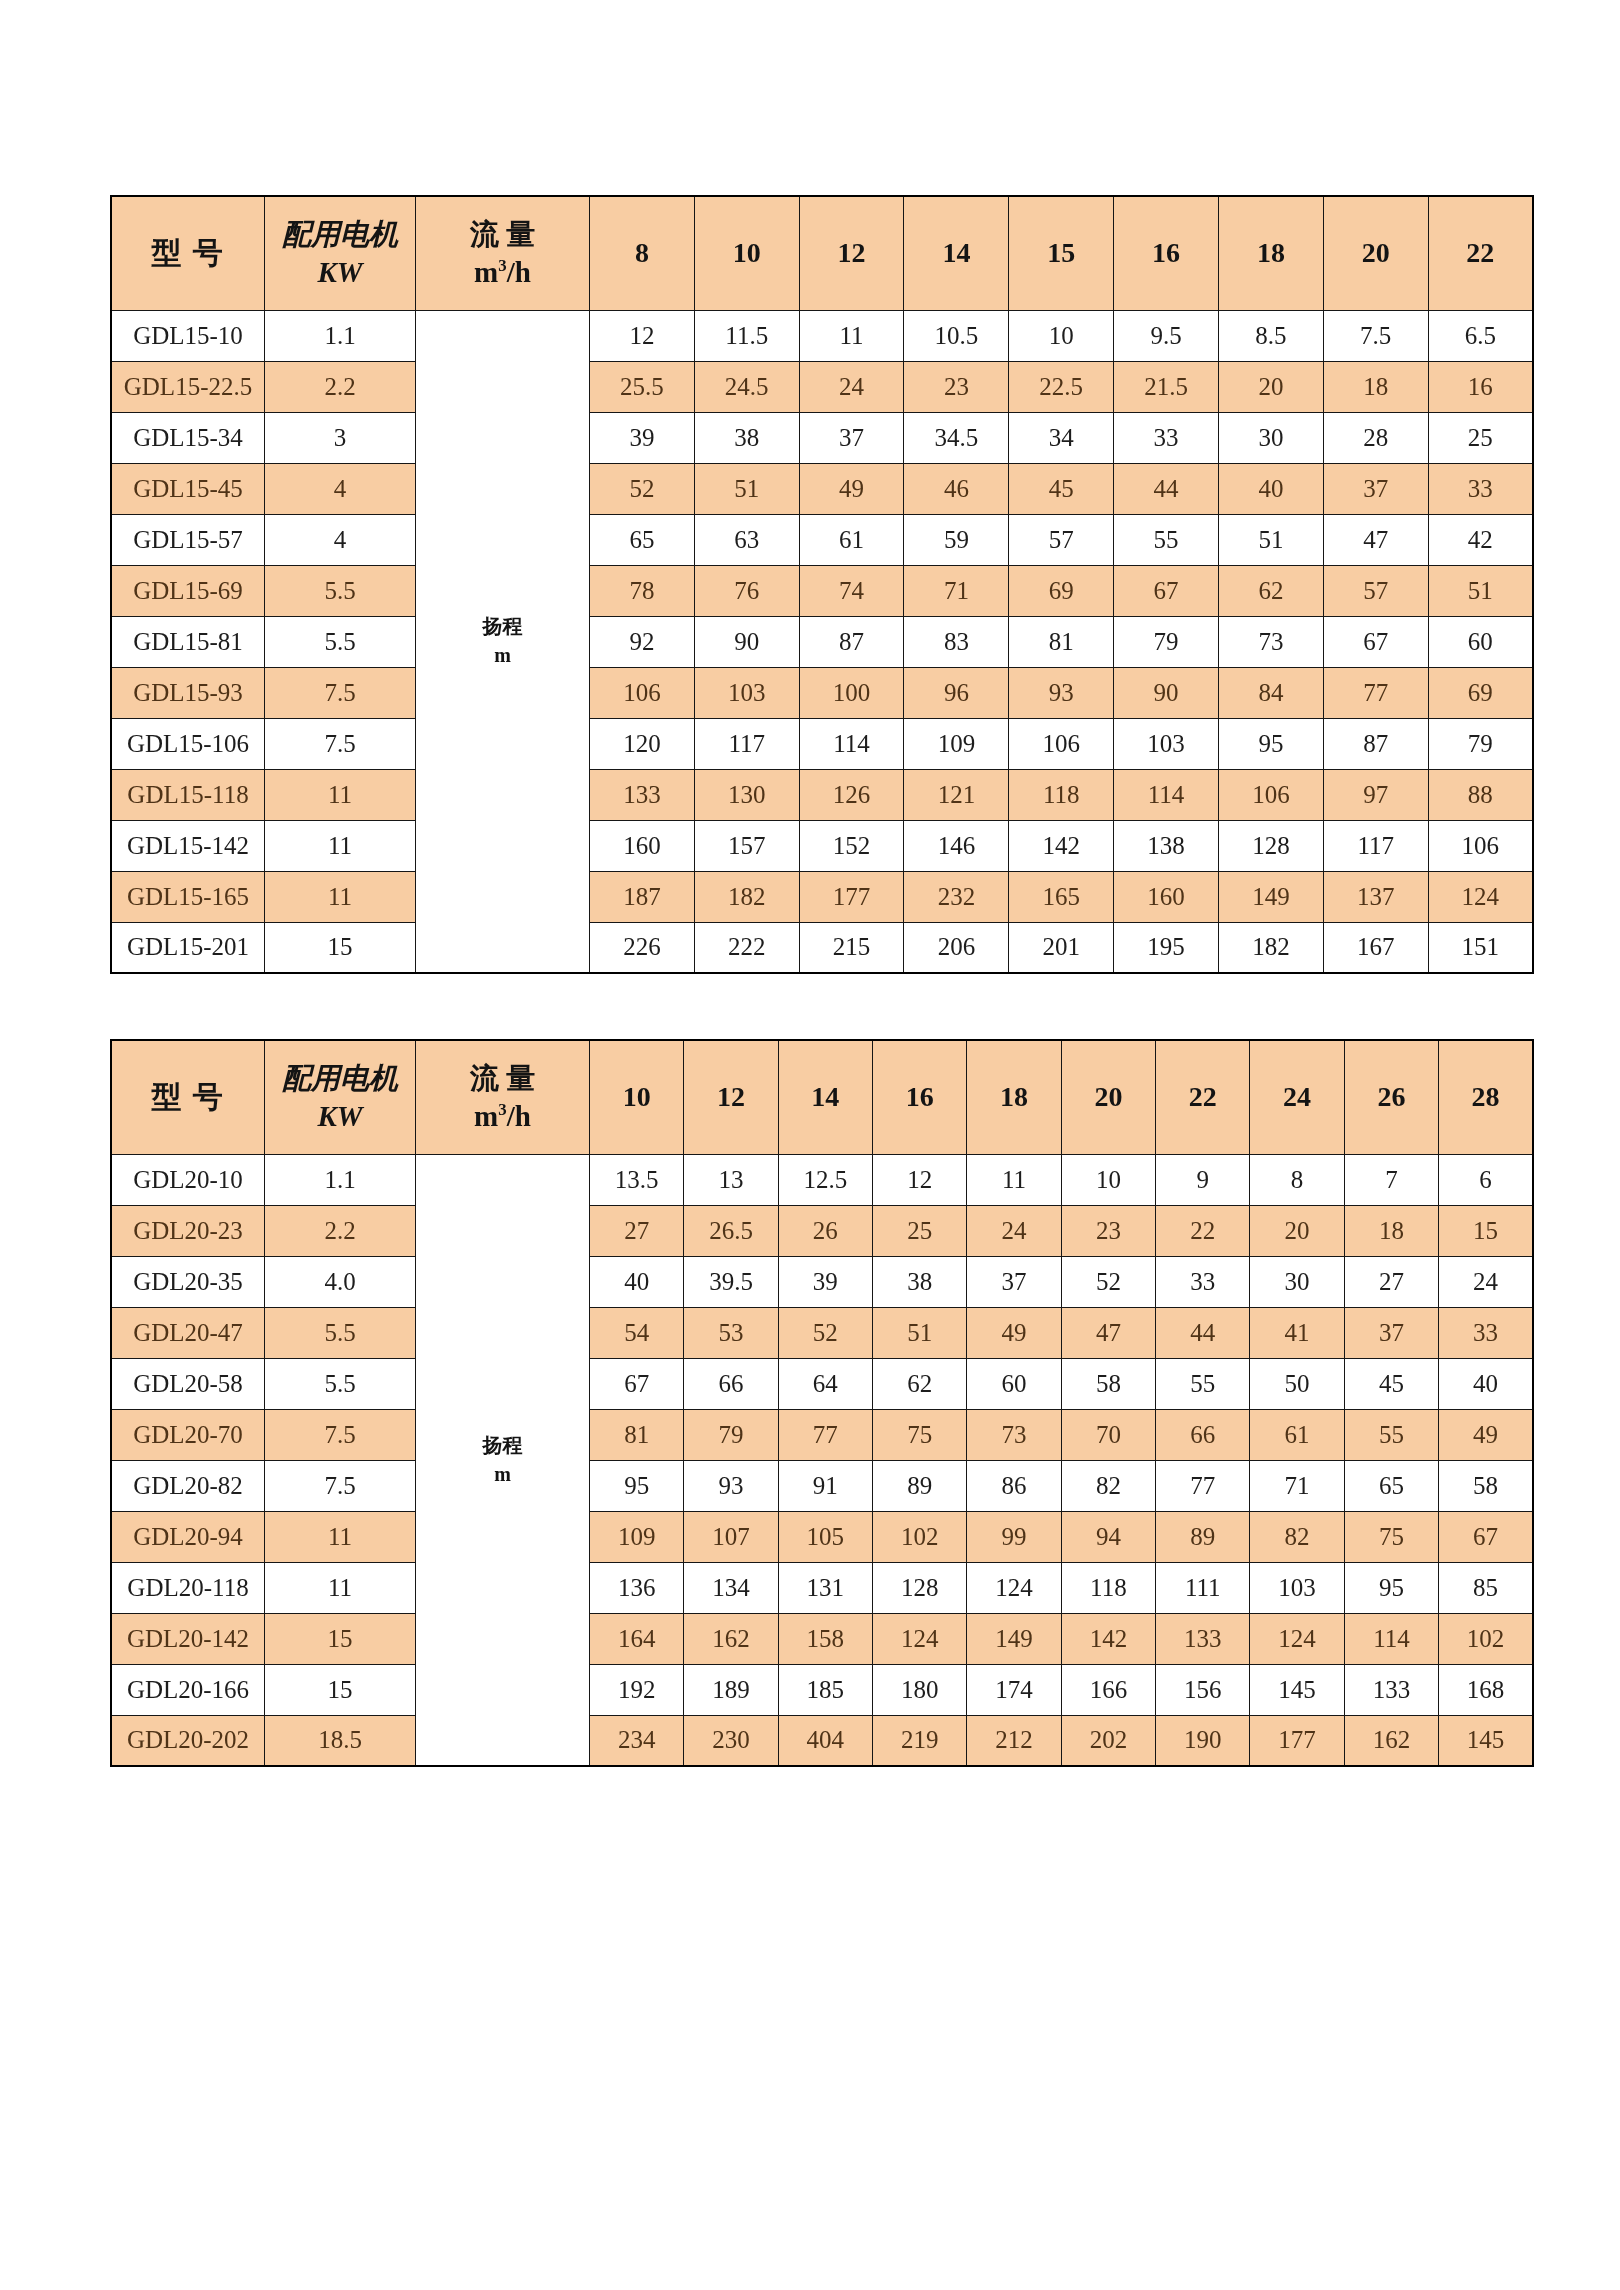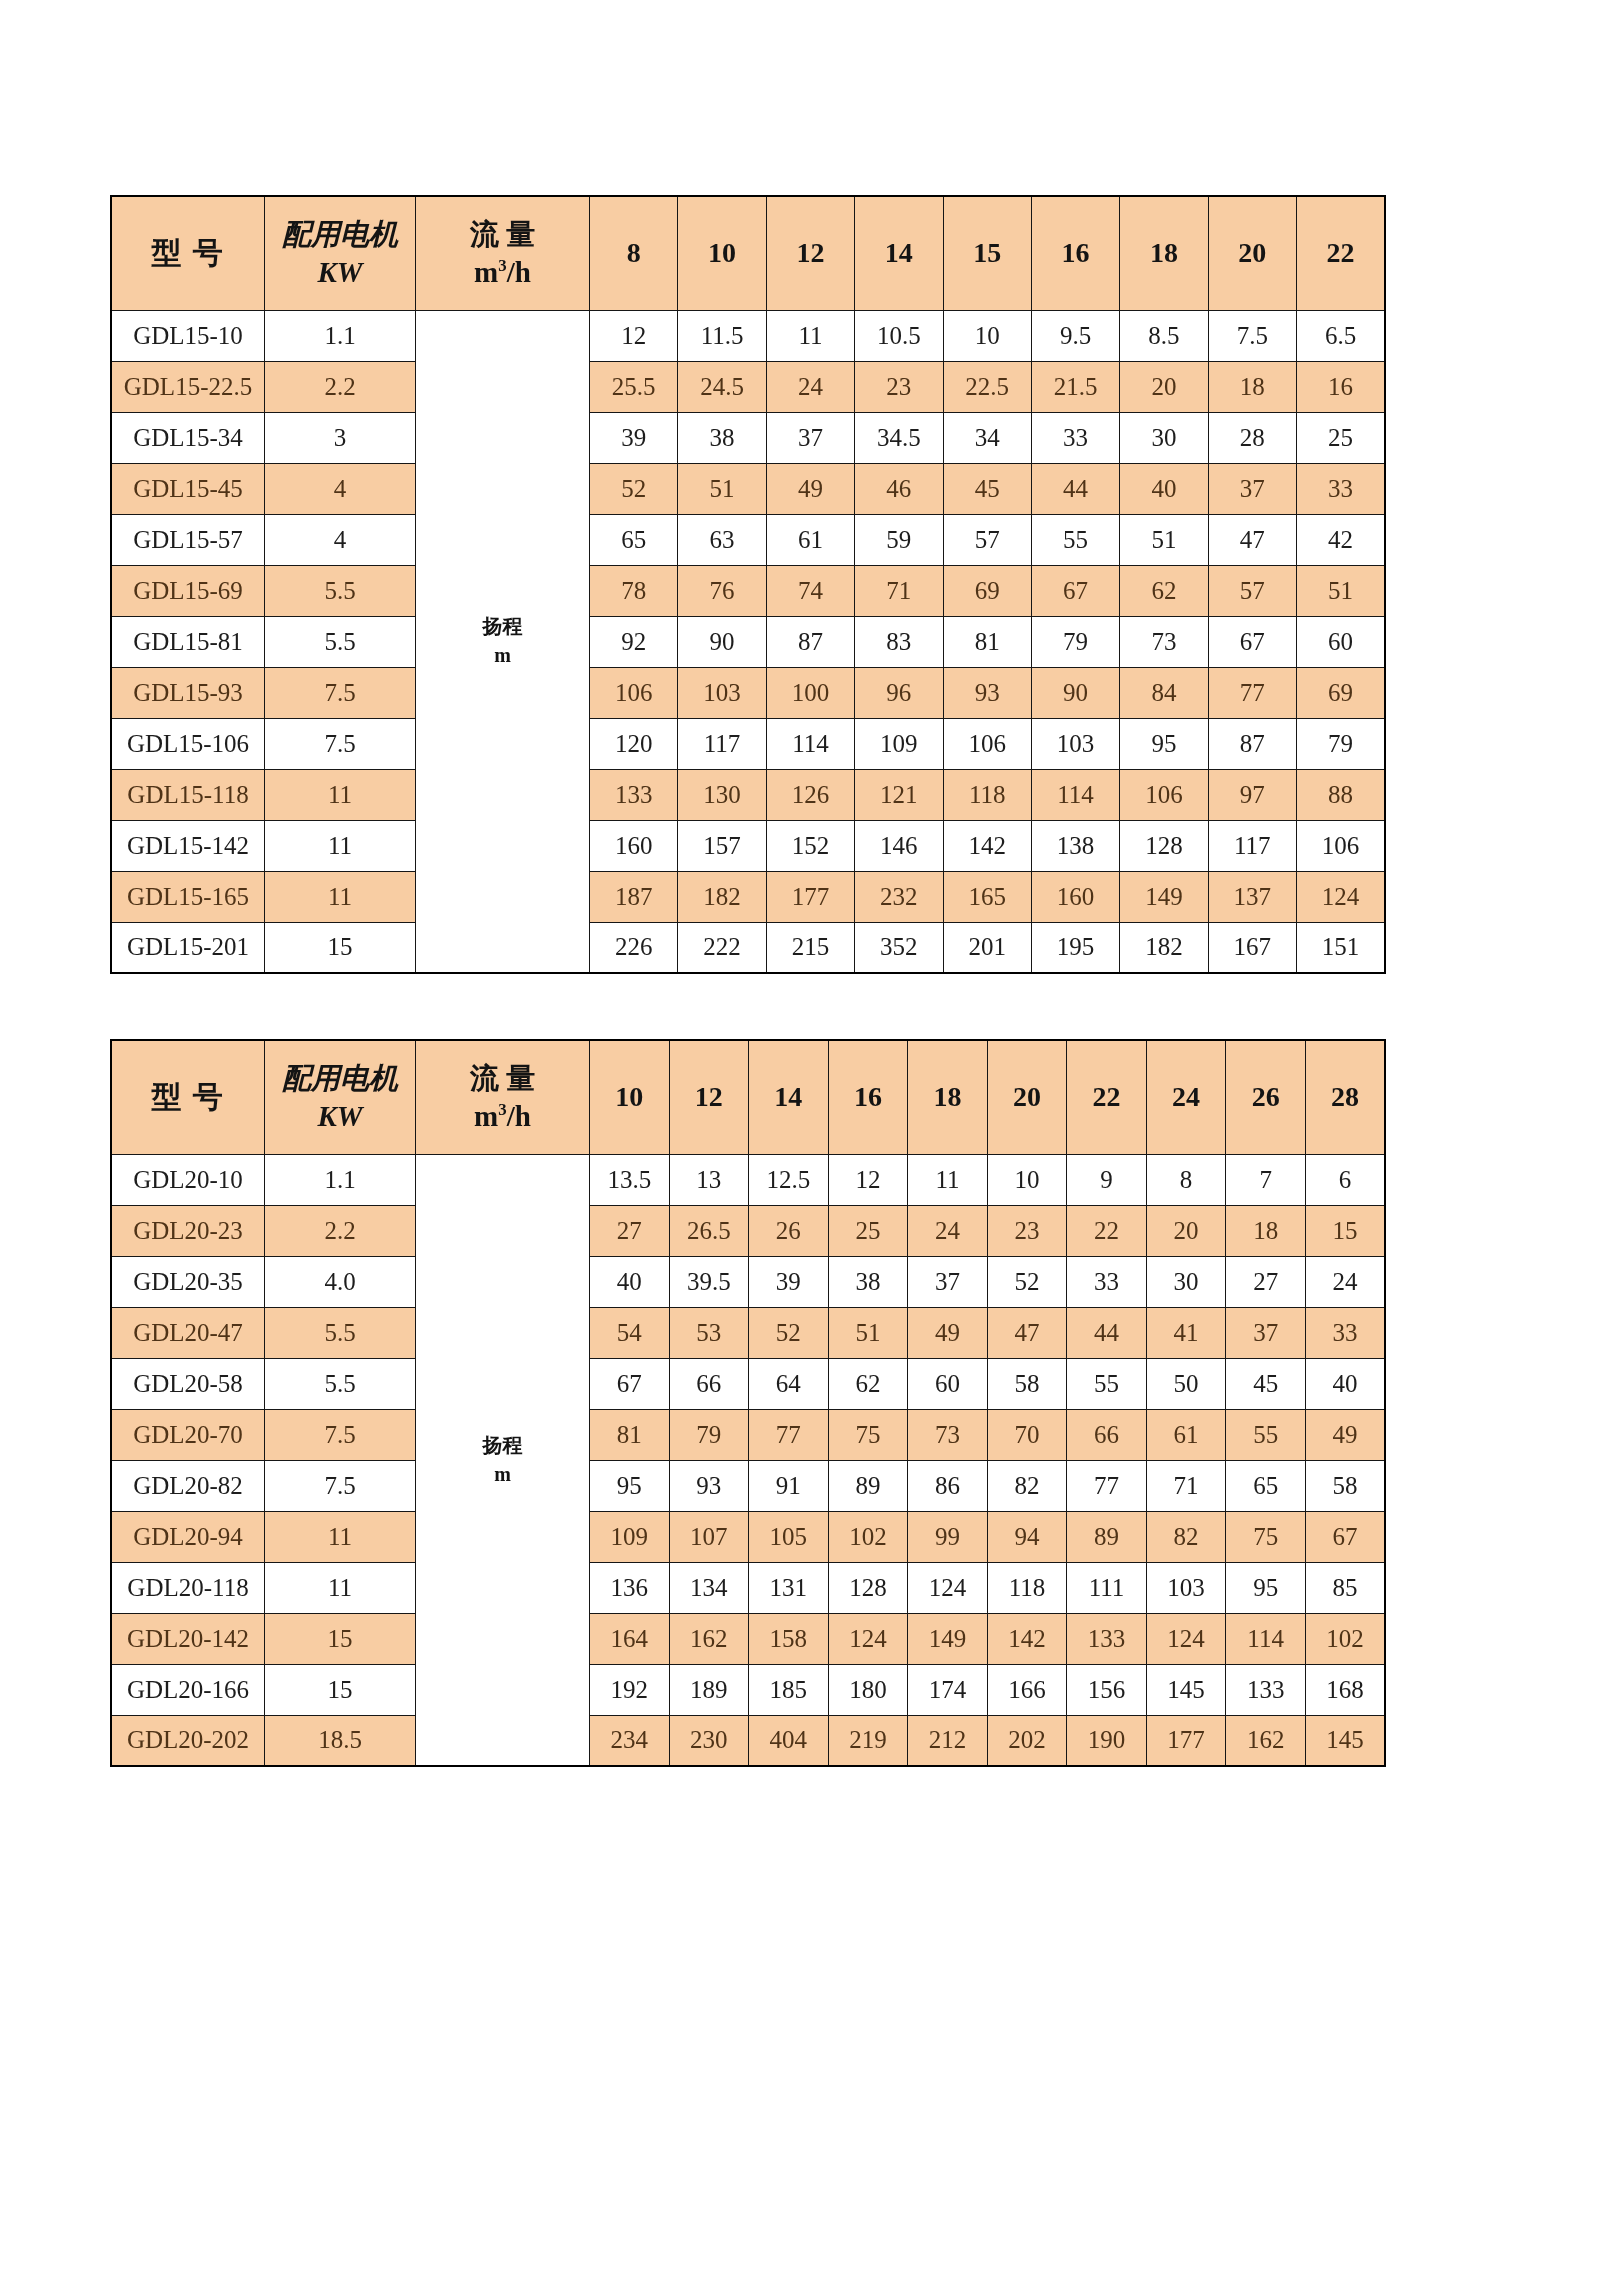--- a/index.html
+++ b/index.html
@@ -3,21 +3,21 @@
 <meta charset="utf-8">
 <style>
   html,body { margin:0; padding:0; background:#ffffff; }
   .page {
     position:relative;
     width:1620px; height:2291px;
     background:#ffffff;
     font-family:"Liberation Serif","DejaVu Serif",serif;
     overflow:hidden;
   }
-  .tablewrap { position:absolute; width:1276px; }
+  .tablewrap { position:absolute; width:1424px; }
   .t1 { left:110px; top:195px; }
   .t2 { left:110px; top:1039px; }
 
   table.pump {
     width:100%;
     border-collapse:collapse;
     table-layout:fixed;
     border:2.2px solid #000000;
   }
   table.pump th, table.pump td {
@@ -238,21 +238,21 @@
             <td>149</td>
             <td>137</td>
             <td>124</td>
           </tr>
           <tr class="white">
             <td>GDL15-201</td>
             <td>15</td>
             <td>226</td>
             <td>222</td>
             <td>215</td>
-            <td>352</td>
+            <td>206</td>
             <td>201</td>
             <td>195</td>
             <td>182</td>
             <td>167</td>
             <td>151</td>
           </tr>
         </tbody>
     </table>
   </div>
 

